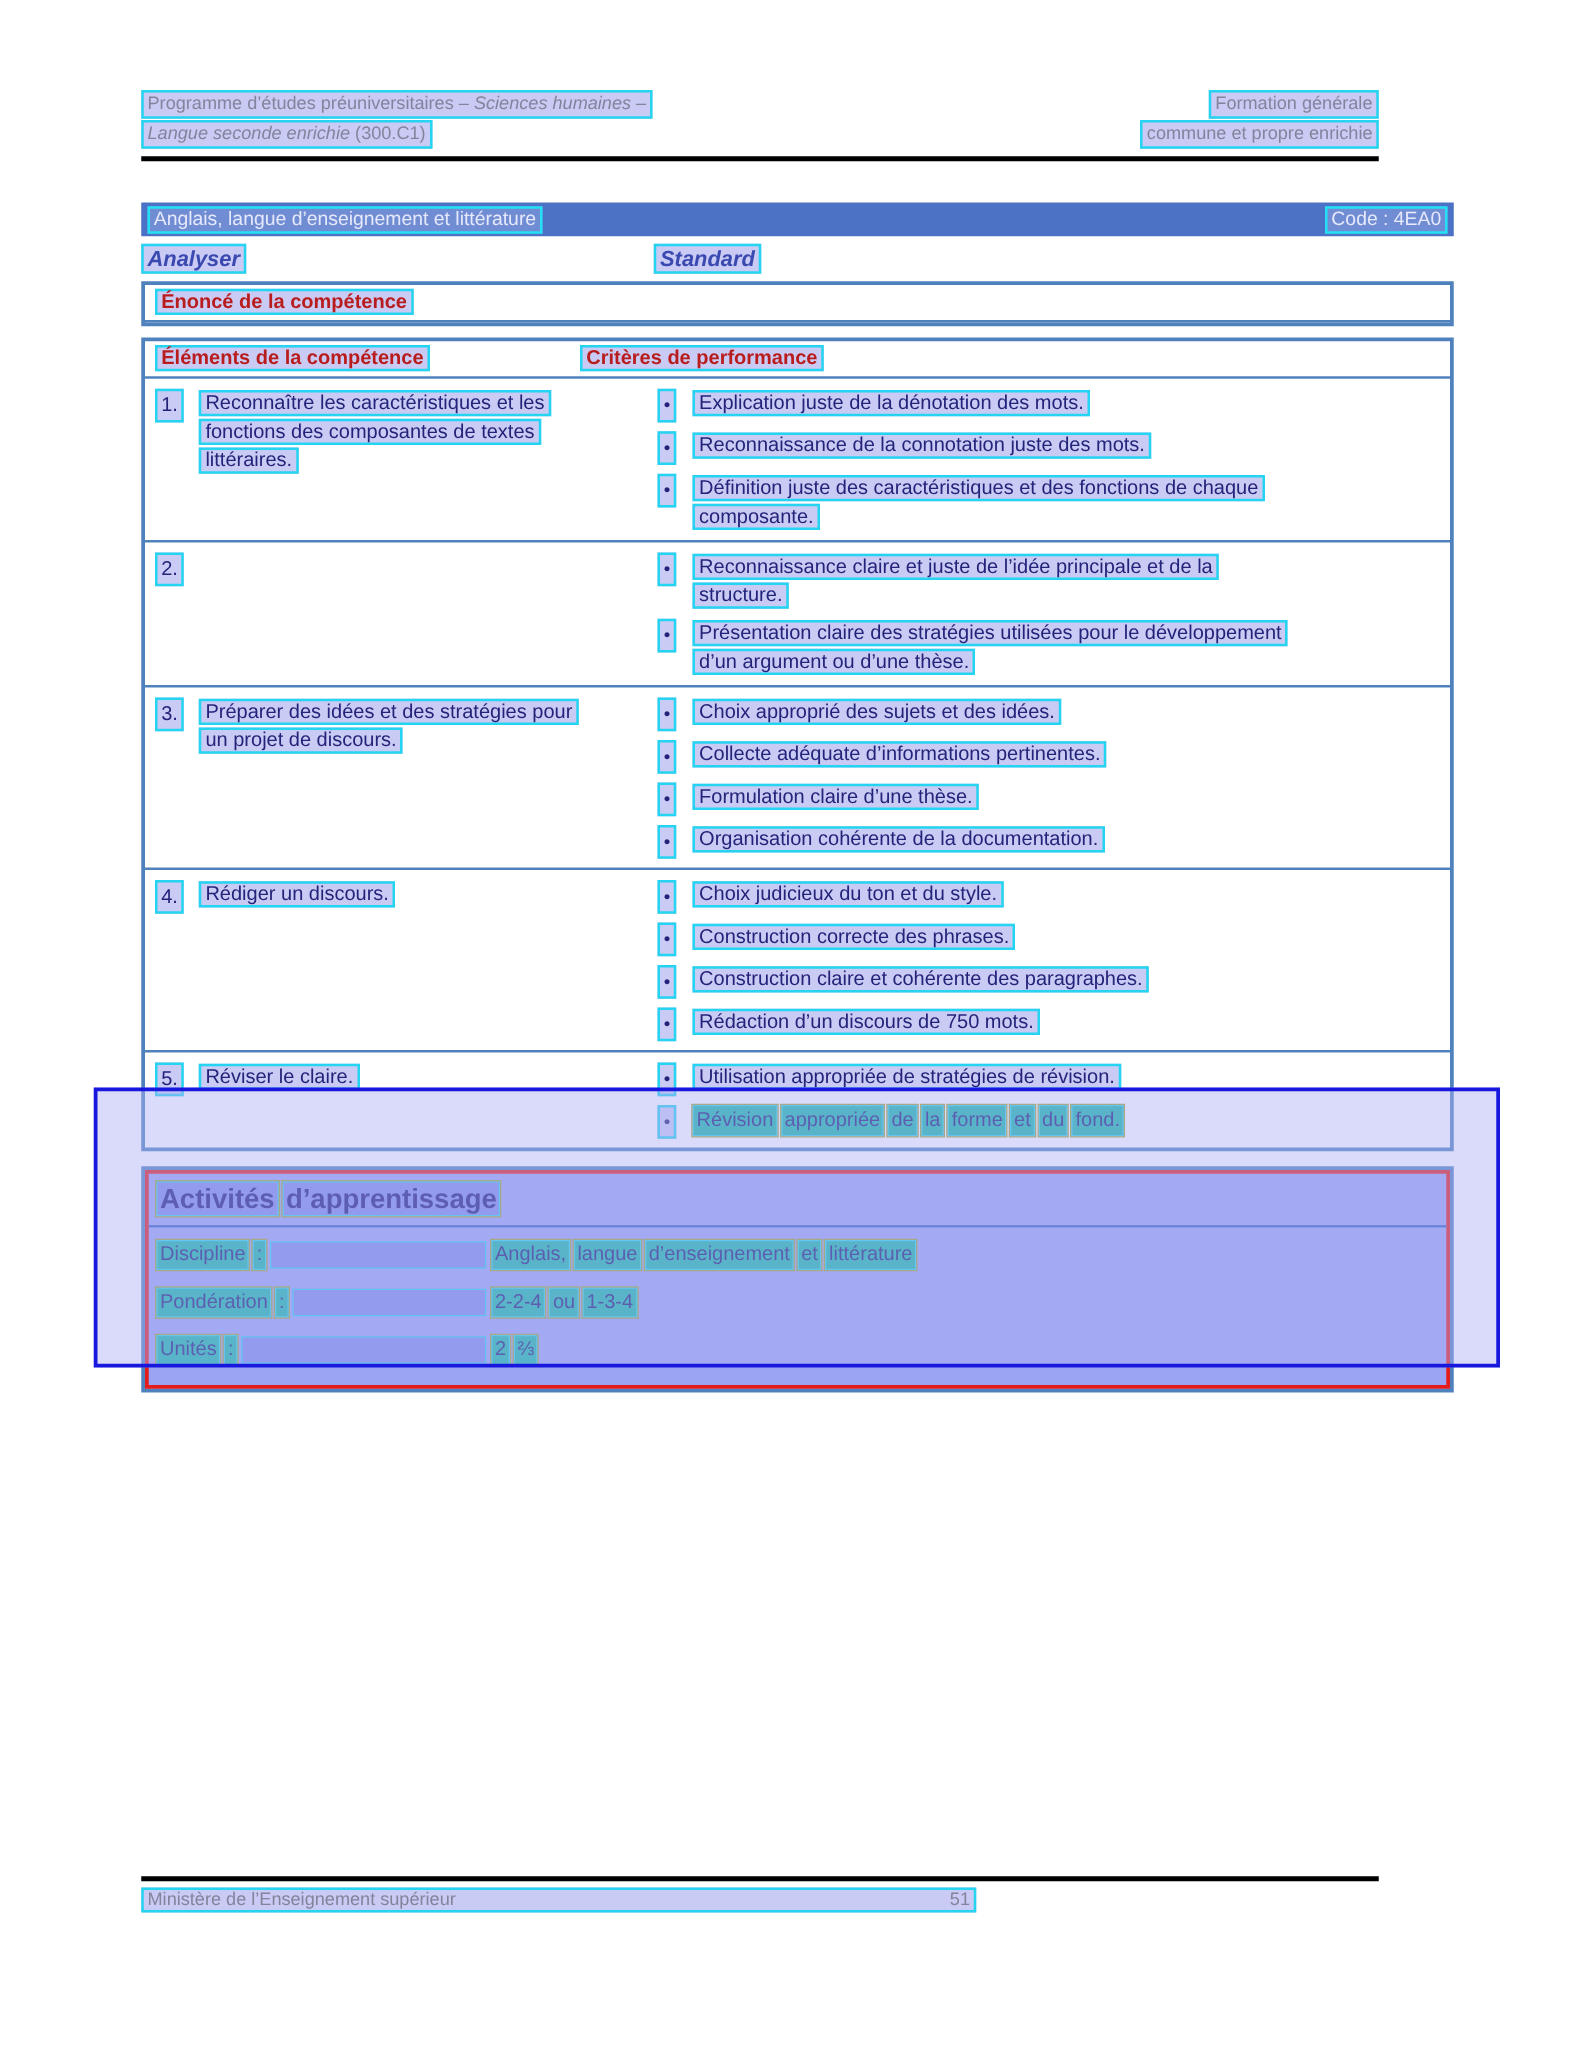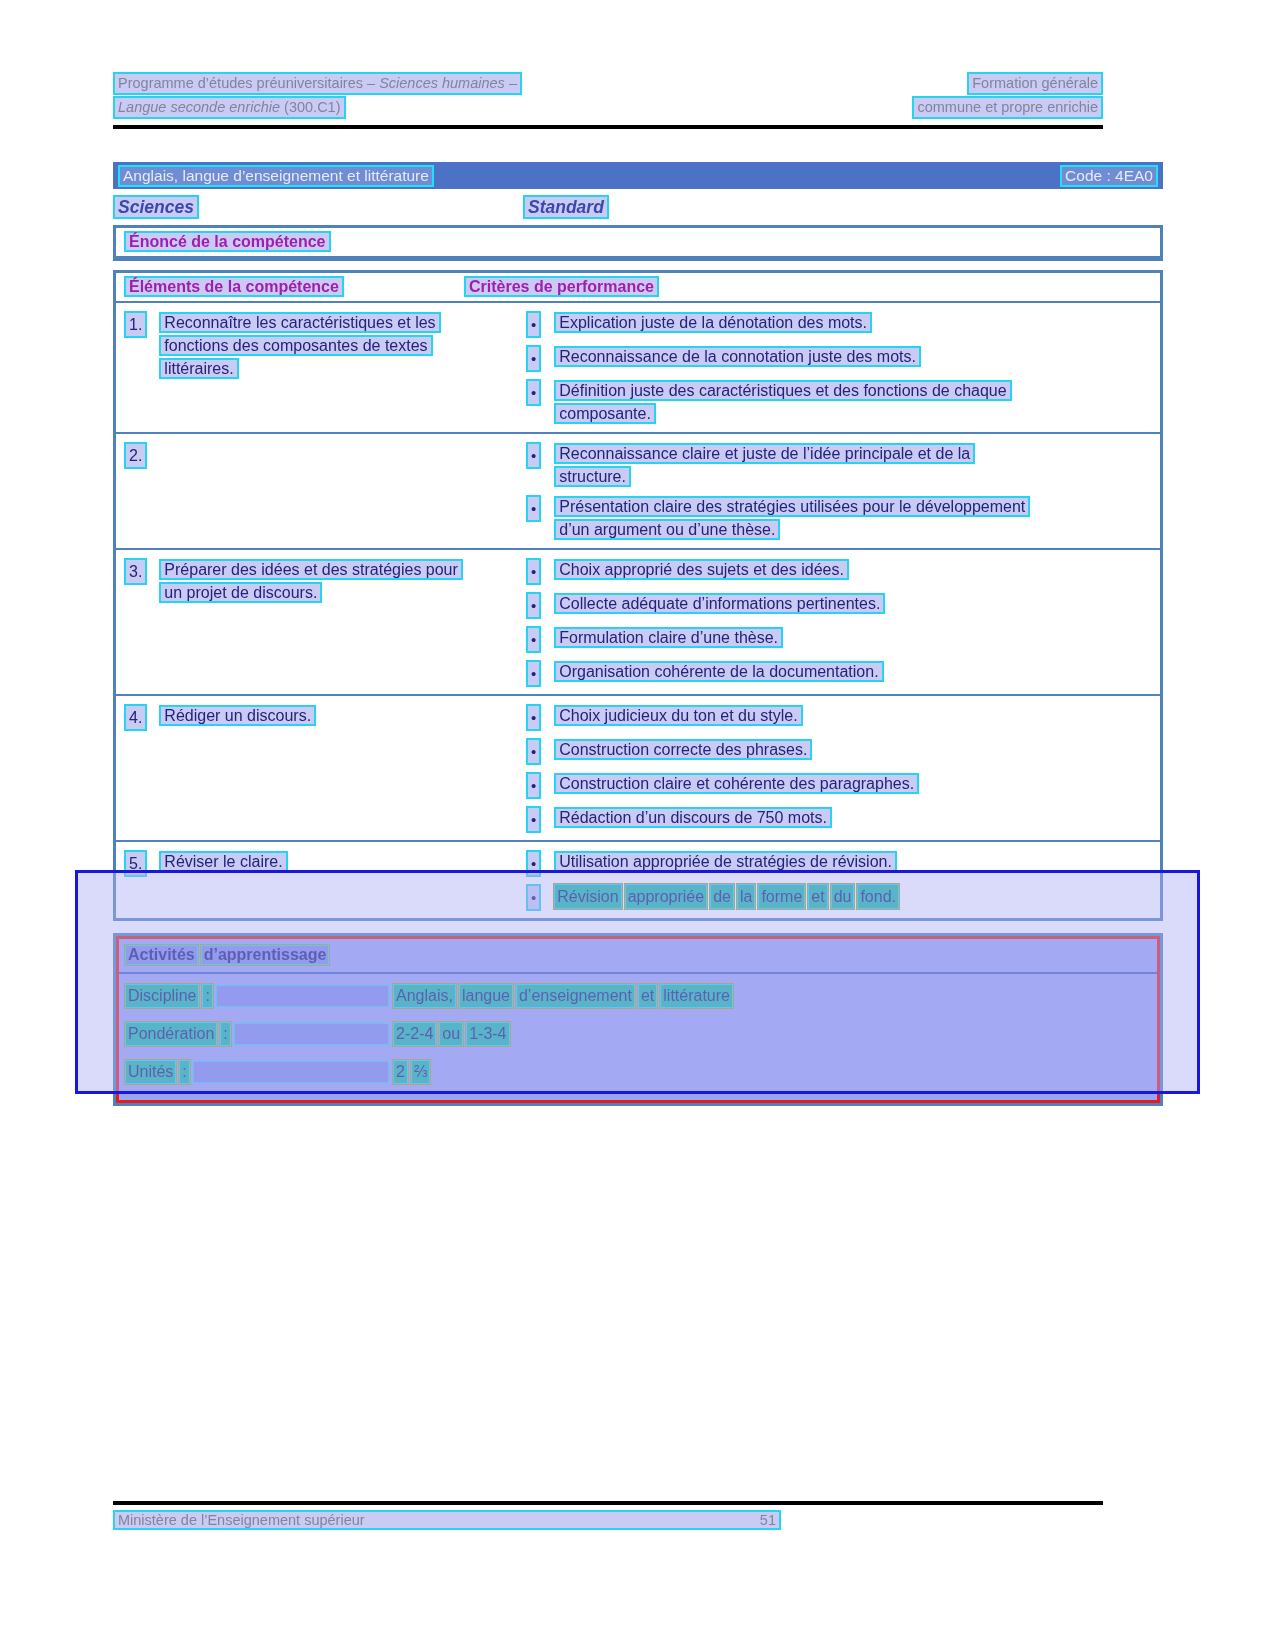--- a/index.html
+++ b/index.html
@@ -28,21 +28,21 @@
     margin-top:33px; width:1050px; height:27px; background:#4b72c4;
     display:flex; justify-content:space-between; align-items:center;
     padding:0 5px; color:#e6e9fb; font-size:15.5px;
   }
 
   .obj-row { margin-top:8px; display:flex; font-size:17.5px; font-weight:bold; font-style:italic; color:#3a49b0; }
   .obj-col1 { width:410px; }
 
   
   .dtable { border:3px solid #4f81bd; width:1050px; background:#fff; }
-  .t-head { border-bottom:2px solid #4f81bd; padding:5px 8px; font-weight:bold; font-size:16px; color:#a21caf; }
+  .t-head { border-bottom:2px solid #4f81bd; padding:5px 8px; font-weight:bold; font-size:16px; color:#b91c1c; }
   .t1 { margin-top:7px; }
   .t1-body { padding:7px 8px 12px; font-size:16px; line-height:24px; }
   .wrap310 { width:330px; }
 
   .t2 { margin-top:9px; }
   .t2-head { display:flex; }
   .t2-head .c1 { width:340px; }
   .trow { display:flex; border-bottom:2px solid #4f81bd; padding:8px 8px 0; font-size:16px; line-height:23px; }
   .trow:last-child { border-bottom:none; }
   .cell-l { width:402px; display:flex; align-items:flex-start; }
@@ -58,21 +58,21 @@
   
   .w {
     display:inline-block; background:#14b8a6; color:#1c1c7a;
     border:1px solid #2bd7ef; outline:1px solid #a3a32f;
     padding:0 2px; margin:0 3px 2px 0;
   }
 
   
   .act-outer { margin-top:12px; border:3px solid #4f81bd; width:1050px; }
   .act-red { border:3px solid #e51c1c; background:#9ba4f2; }
-  .act-head { padding:6px 6px 5px; border-bottom:2px solid #3d63c8; font-weight:bold; font-size:16px; color:#0f0f52; }
+  .act-head { padding:6px 6px 5px; border-bottom:2px solid #3d63c8; font-weight:bold; font-size:22px; color:#0f0f52; }
   .act-head .w { background:#7e8aec; font-weight:bold; }
   .act-body { padding:10px 6px 12px; font-size:16px; }
   .arow { display:flex; margin-bottom:12px; line-height:22px; }
   .arow:last-child { margin-bottom:2px; }
   .alabel-group { width:268px; display:flex; }
   .agap { flex:1; background:#7e8aec; border:1px solid #2bd7ef; margin:1px 4px 3px 0; }
 
   
   .overlay {
     position:absolute; left:-38px; top:798px; width:1125px; height:224px;
@@ -103,21 +103,21 @@
       </div>
       <div class="hdr-rule"></div>
     </div>
 
     <div class="titlebar">
       <span class="hl-bar">Anglais, langue d’enseignement et littérature</span>
       <span class="hl-bar">Code : 4EA0</span>
     </div>
 
     <div class="obj-row">
-      <div class="obj-col1"><span class="hl">Sciences</span></div>
+      <div class="obj-col1"><span class="hl">Analyser</span></div>
       <div><span class="hl">Standard</span></div>
     </div>
 
     <div class="dtable t1">
       <div class="t-head">
         <span class="hl">Énoncé de la compétence</span>
       </div>
     </div>
 
     <div class="dtable t2">

